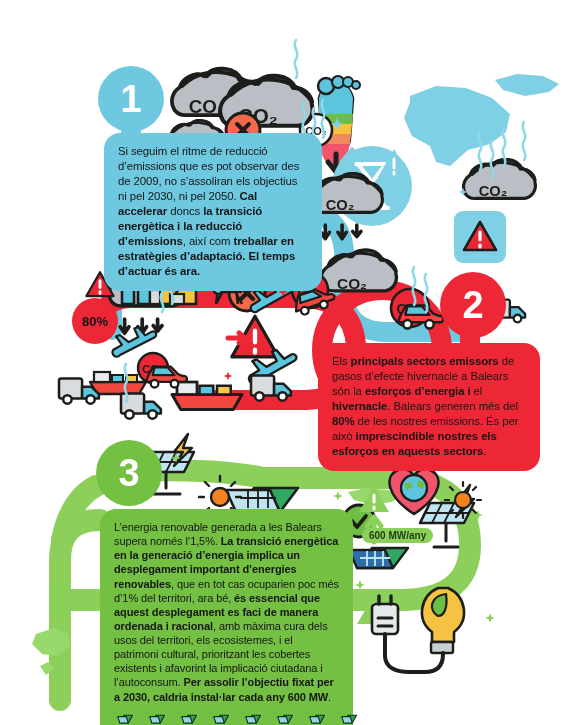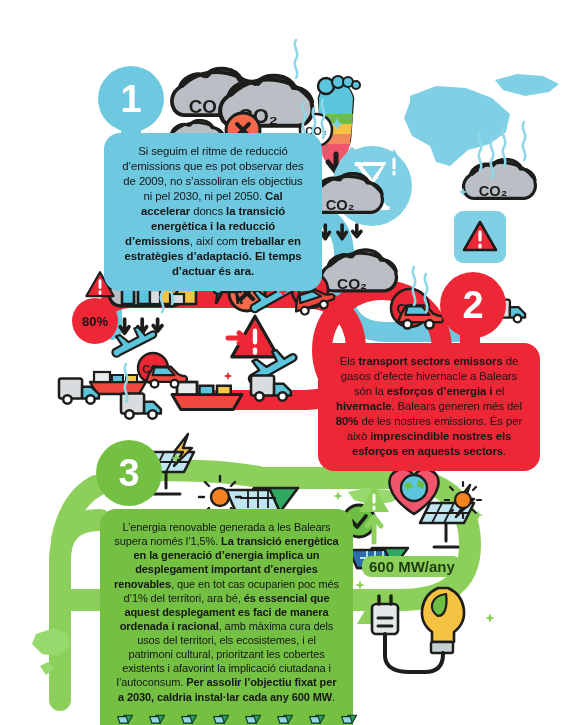--- a/index.html
+++ b/index.html
@@ -34,37 +34,36 @@
   
   .card {
     position: absolute;
     border-radius: 16px;
     padding: 11px 14px 12px 14px;
     color: #161616;
     font-size: 11.4px;
     line-height: 1.315;
     letter-spacing: -0.1px;
     z-index: 7;
-    text-align: center;
   }
   .card b { font-weight: 700; }
 
   #card-1 { left: 104px; top: 133px; width: 218px; background: #6DC8E0; }
   #card-2 { left: 318px; top: 343px; width: 222px; background: #EE2737; }
   #card-3 { left: 100px; top: 509px; width: 253px; background: #74C043; font-size: 11px; line-height: 1.285; }
 
   
   #pill-600 {
     position: absolute;
-    left: 362px; top: 556px;
+    left: 362px; top: 528px;
     background: #8CD05B;
     color: #1d3b12;
     border-radius: 9px;
     padding: 2px 7px;
-    font-size: 15px;
+    font-size: 10px;
     font-weight: 700;
     z-index: 6;
     white-space: nowrap;
   }
   
   #badge-80 {
     position: absolute;
     left: 72px; top: 298px;
     width: 46px; height: 46px;
     border-radius: 50%;
@@ -408,21 +407,21 @@
   </svg>
 
   <div class="step-circle" id="circle-1">1</div>
 
   <div class="step-circle" id="circle-2">2</div>
 
   <div class="step-circle" id="circle-3">3</div>
 
   <div class="card" id="card-1"><span>Si seguim el ritme de reducció d’emissions que es pot observar des de 2009, no s’assoliran els objectius ni pel 2030, ni pel 2050. </span><b>Cal accelerar</b><span> doncs </span><b>la transició energètica i la reducció d’emissions</b><span>, així com </span><b>treballar en estratègies d’adaptació. El temps d’actuar és ara.</b></div>
 
-  <div class="card" id="card-2"><span>Els </span><b>transport sectors emissors</b><span> de gasos d’efecte hivernacle a Balears són la </span><b>esforços d’energia i</b><span> el </span><b>hivernacle</b><span>. Balears generen més del </span><b>80%</b><span> de les nostres emissions. És per això </span><b>imprescindible nostres els esforços en aquests sectors</b><span>.</span></div>
+  <div class="card" id="card-2"><span>Els </span><b>principals sectors emissors</b><span> de gasos d’efecte hivernacle a Balears són la </span><b>esforços d’energia i</b><span> el </span><b>hivernacle</b><span>. Balears generen més del </span><b>80%</b><span> de les nostres emissions. És per això </span><b>imprescindible nostres els esforços en aquests sectors</b><span>.</span></div>
 
   <div class="card" id="card-3">
     <div><span>L’energia renovable generada a les Balears supera només l’1,5%. </span><b>La transició energètica en la generació d’energia implica un desplegament important d’energies renovables</b><span>, que en tot cas ocuparien poc més d’1% del territori, ara bé, </span><b>és essencial que aquest desplegament es faci de manera ordenada i racional</b><span>, amb màxima cura dels usos del territori, els ecosistemes, i el patrimoni cultural, prioritzant les cobertes existents i afavorint la implicació ciutadana i l’autoconsum. </span><b>Per assolir l’objectiu fixat per a 2030, caldria instal·lar cada any 600 MW</b><span>.</span></div>
     <div class="panel-strip">
       <svg class="mini-panel" viewBox="-18 -12 36 24">
           <use href="#minipanelg"></use>
         </svg>
       <svg class="mini-panel" viewBox="-18 -12 36 24">
           <use href="#minipanelg"></use>
         </svg>

